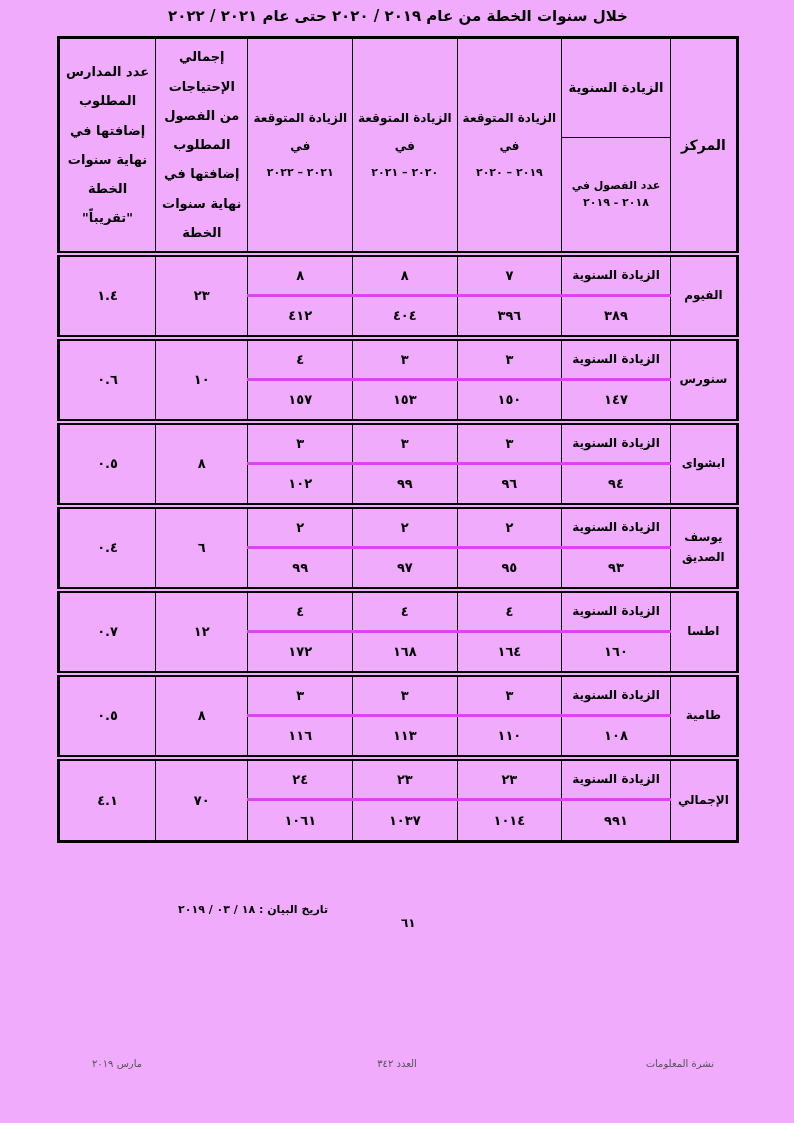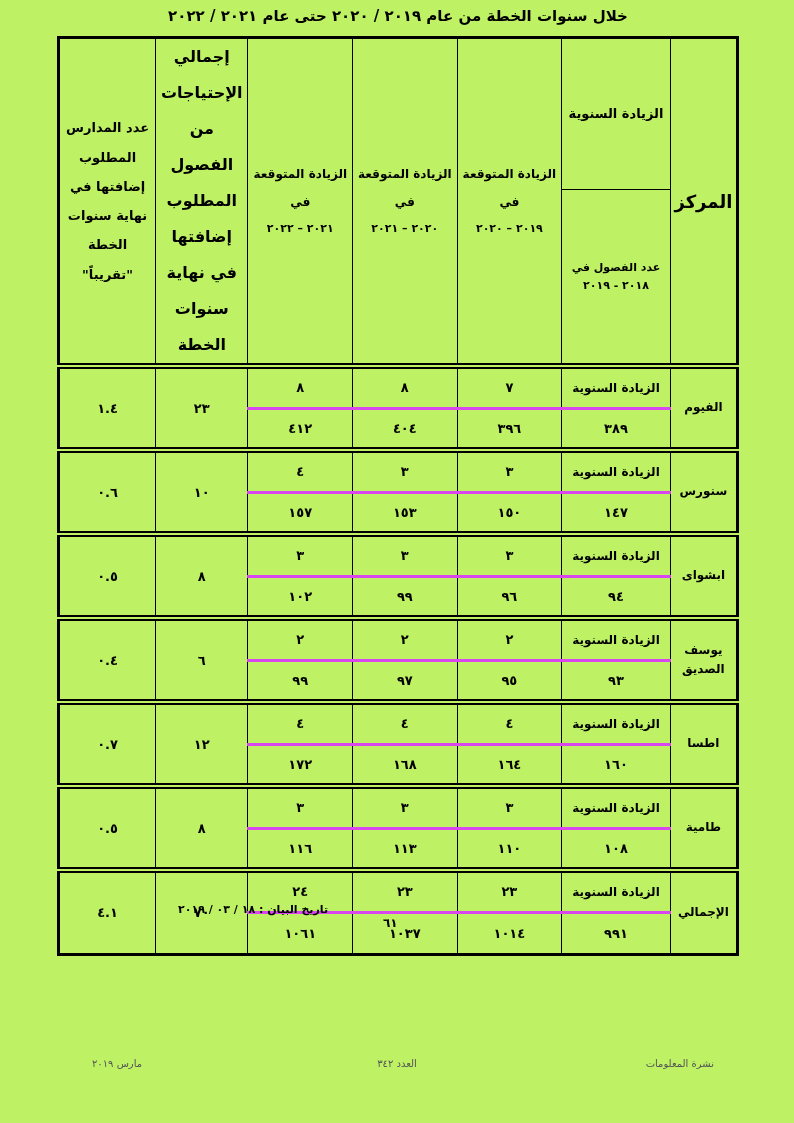--- a/index.html
+++ b/index.html
@@ -1,19 +1,19 @@
 <!DOCTYPE html>
 <html lang="ar" dir="rtl"><head>
 <meta charset="utf-8">
 <style>
   html,body{margin:0;padding:0;background:#fff;}
   .page{
     position:relative;
     width:794px;height:1123px;
-    background:#bef264;
+    background:#f0abfc;
     font-family:"DejaVu Sans",sans-serif;
     color:#000;
     direction:rtl;
     overflow:hidden;
   }
   .doc-title{
     position:absolute;top:7px;right:55px;width:682px;
     text-align:center;font-size:15px;font-weight:bold;
     letter-spacing:0;
   }
@@ -33,44 +33,44 @@
   thead{border-bottom:6px double #000;}
   tbody.block{border-top:6px double #000;}
   col.c-center{width:9.9%;}
   col.c-base{width:16.0%;}
   col.c-year{width:15.4%;}
   col.c-total{width:13.6%;}
   col.c-schools{width:14.3%;}
   tr.hrow1{height:100px;}
   tr.hrow2{height:116px;}
   tbody.block tr{height:42px;}
-  .h-center{font-size:18px;}
+  .h-center{font-size:14px;}
   .h-annual{font-size:13px;line-height:2.6;}
   .h-year{vertical-align:bottom;padding-bottom:12px;font-size:12px;}
   .h-year .hl{display:block;line-height:2.35;}
   .h-year .hl-years{font-size:11px;}
   .h-base{vertical-align:top;padding-top:16px;font-size:11px;}
   .h-base .hl{display:block;line-height:1.6;}
-  .h-total{font-size:16px;line-height:2.25;}
+  .h-total{font-size:13px;line-height:2.25;}
   .h-schools{font-size:13px;line-height:2.25;}
   td.c-name{font-size:12px;line-height:1.6;}
   td.c-label{font-size:12px;}
   td.c-num{font-size:13px;letter-spacing:2px;}
   td.c-totalv, td.c-schoolsv{font-size:13px;letter-spacing:2px;}
   tbody.block tr.sub td{border-top:3px solid #d946ef;}
   .src-line{
     position:absolute;top:903px;right:58px;
     font-size:13px;font-weight:bold;
   }
   .date-line{
     position:absolute;top:903px;left:178px;
     font-size:11px;font-weight:bold;direction:rtl;
   }
   .page-num{
-    position:absolute;top:916px;left:383px;
+    position:absolute;top:916px;left:401px;
     font-size:12px;font-weight:bold;
   }
   .bottom-footer{
     position:absolute;top:1058px;right:0;left:0;height:20px;
     font-size:10px;color:#555;
   }
   .bf-right{position:absolute;right:80px;}
   .bf-center{position:absolute;left:50%;transform:translateX(-50%);}
   .bf-left{position:absolute;left:92px;}
 </style>

